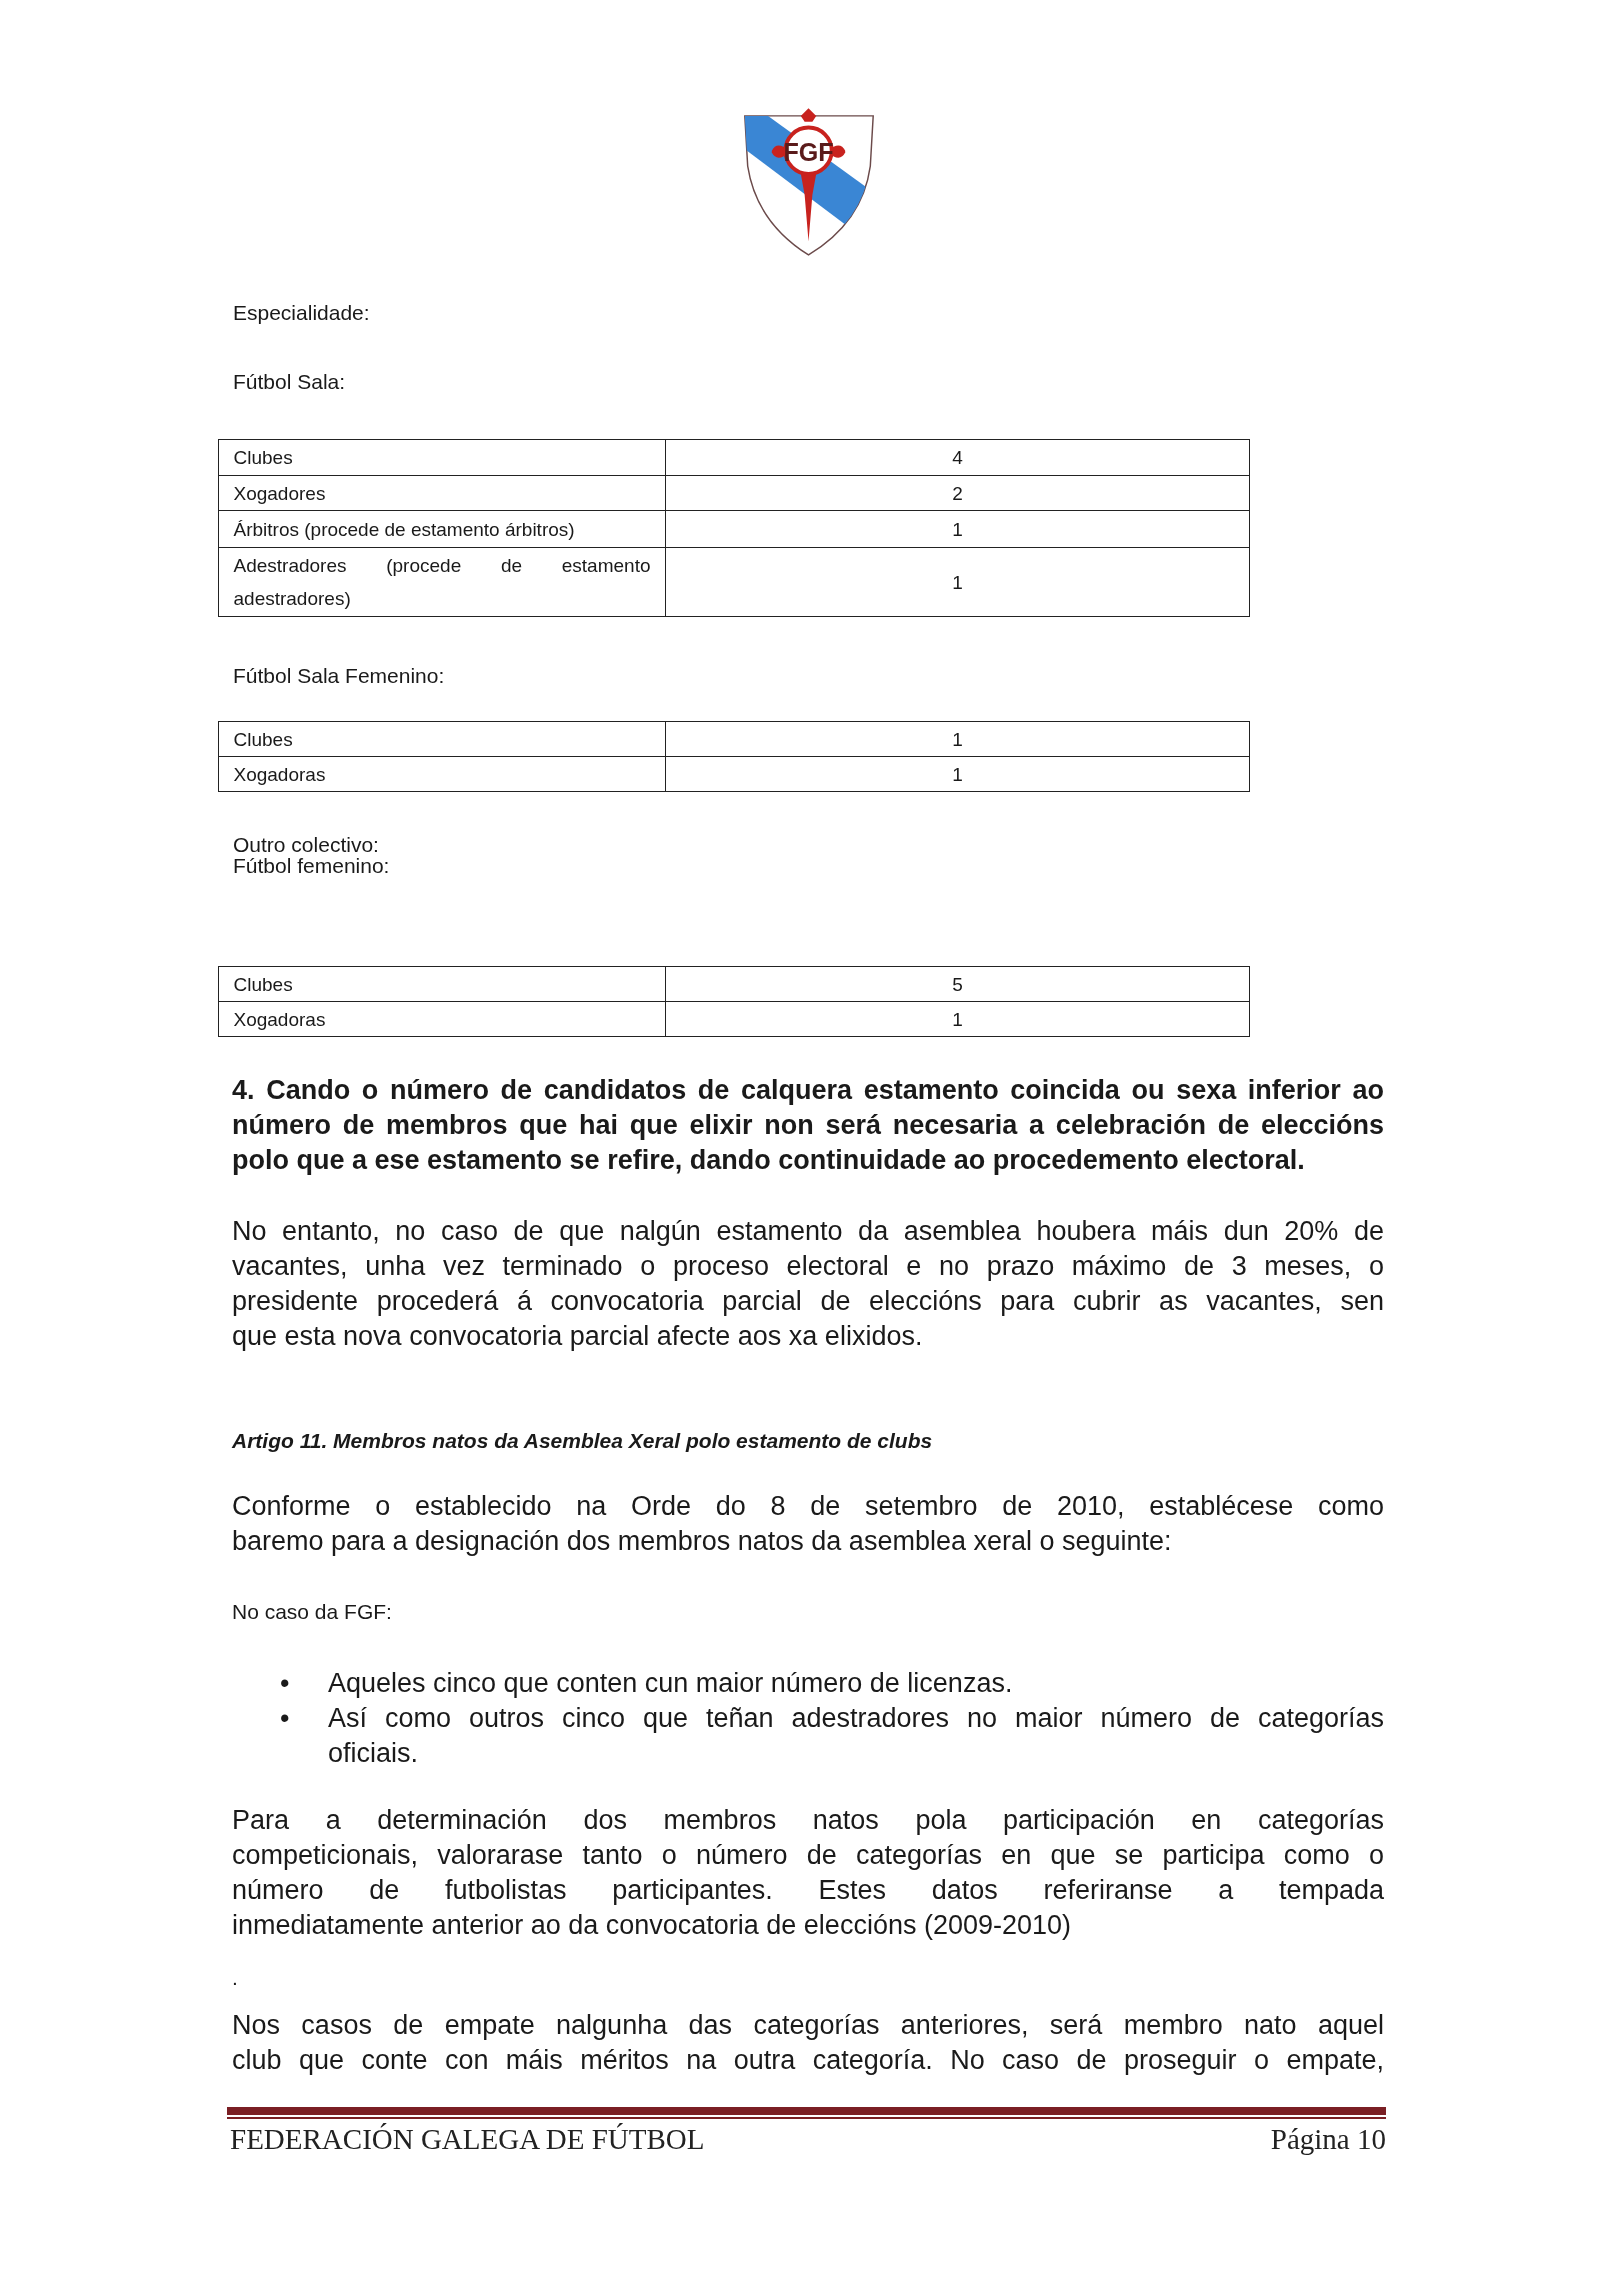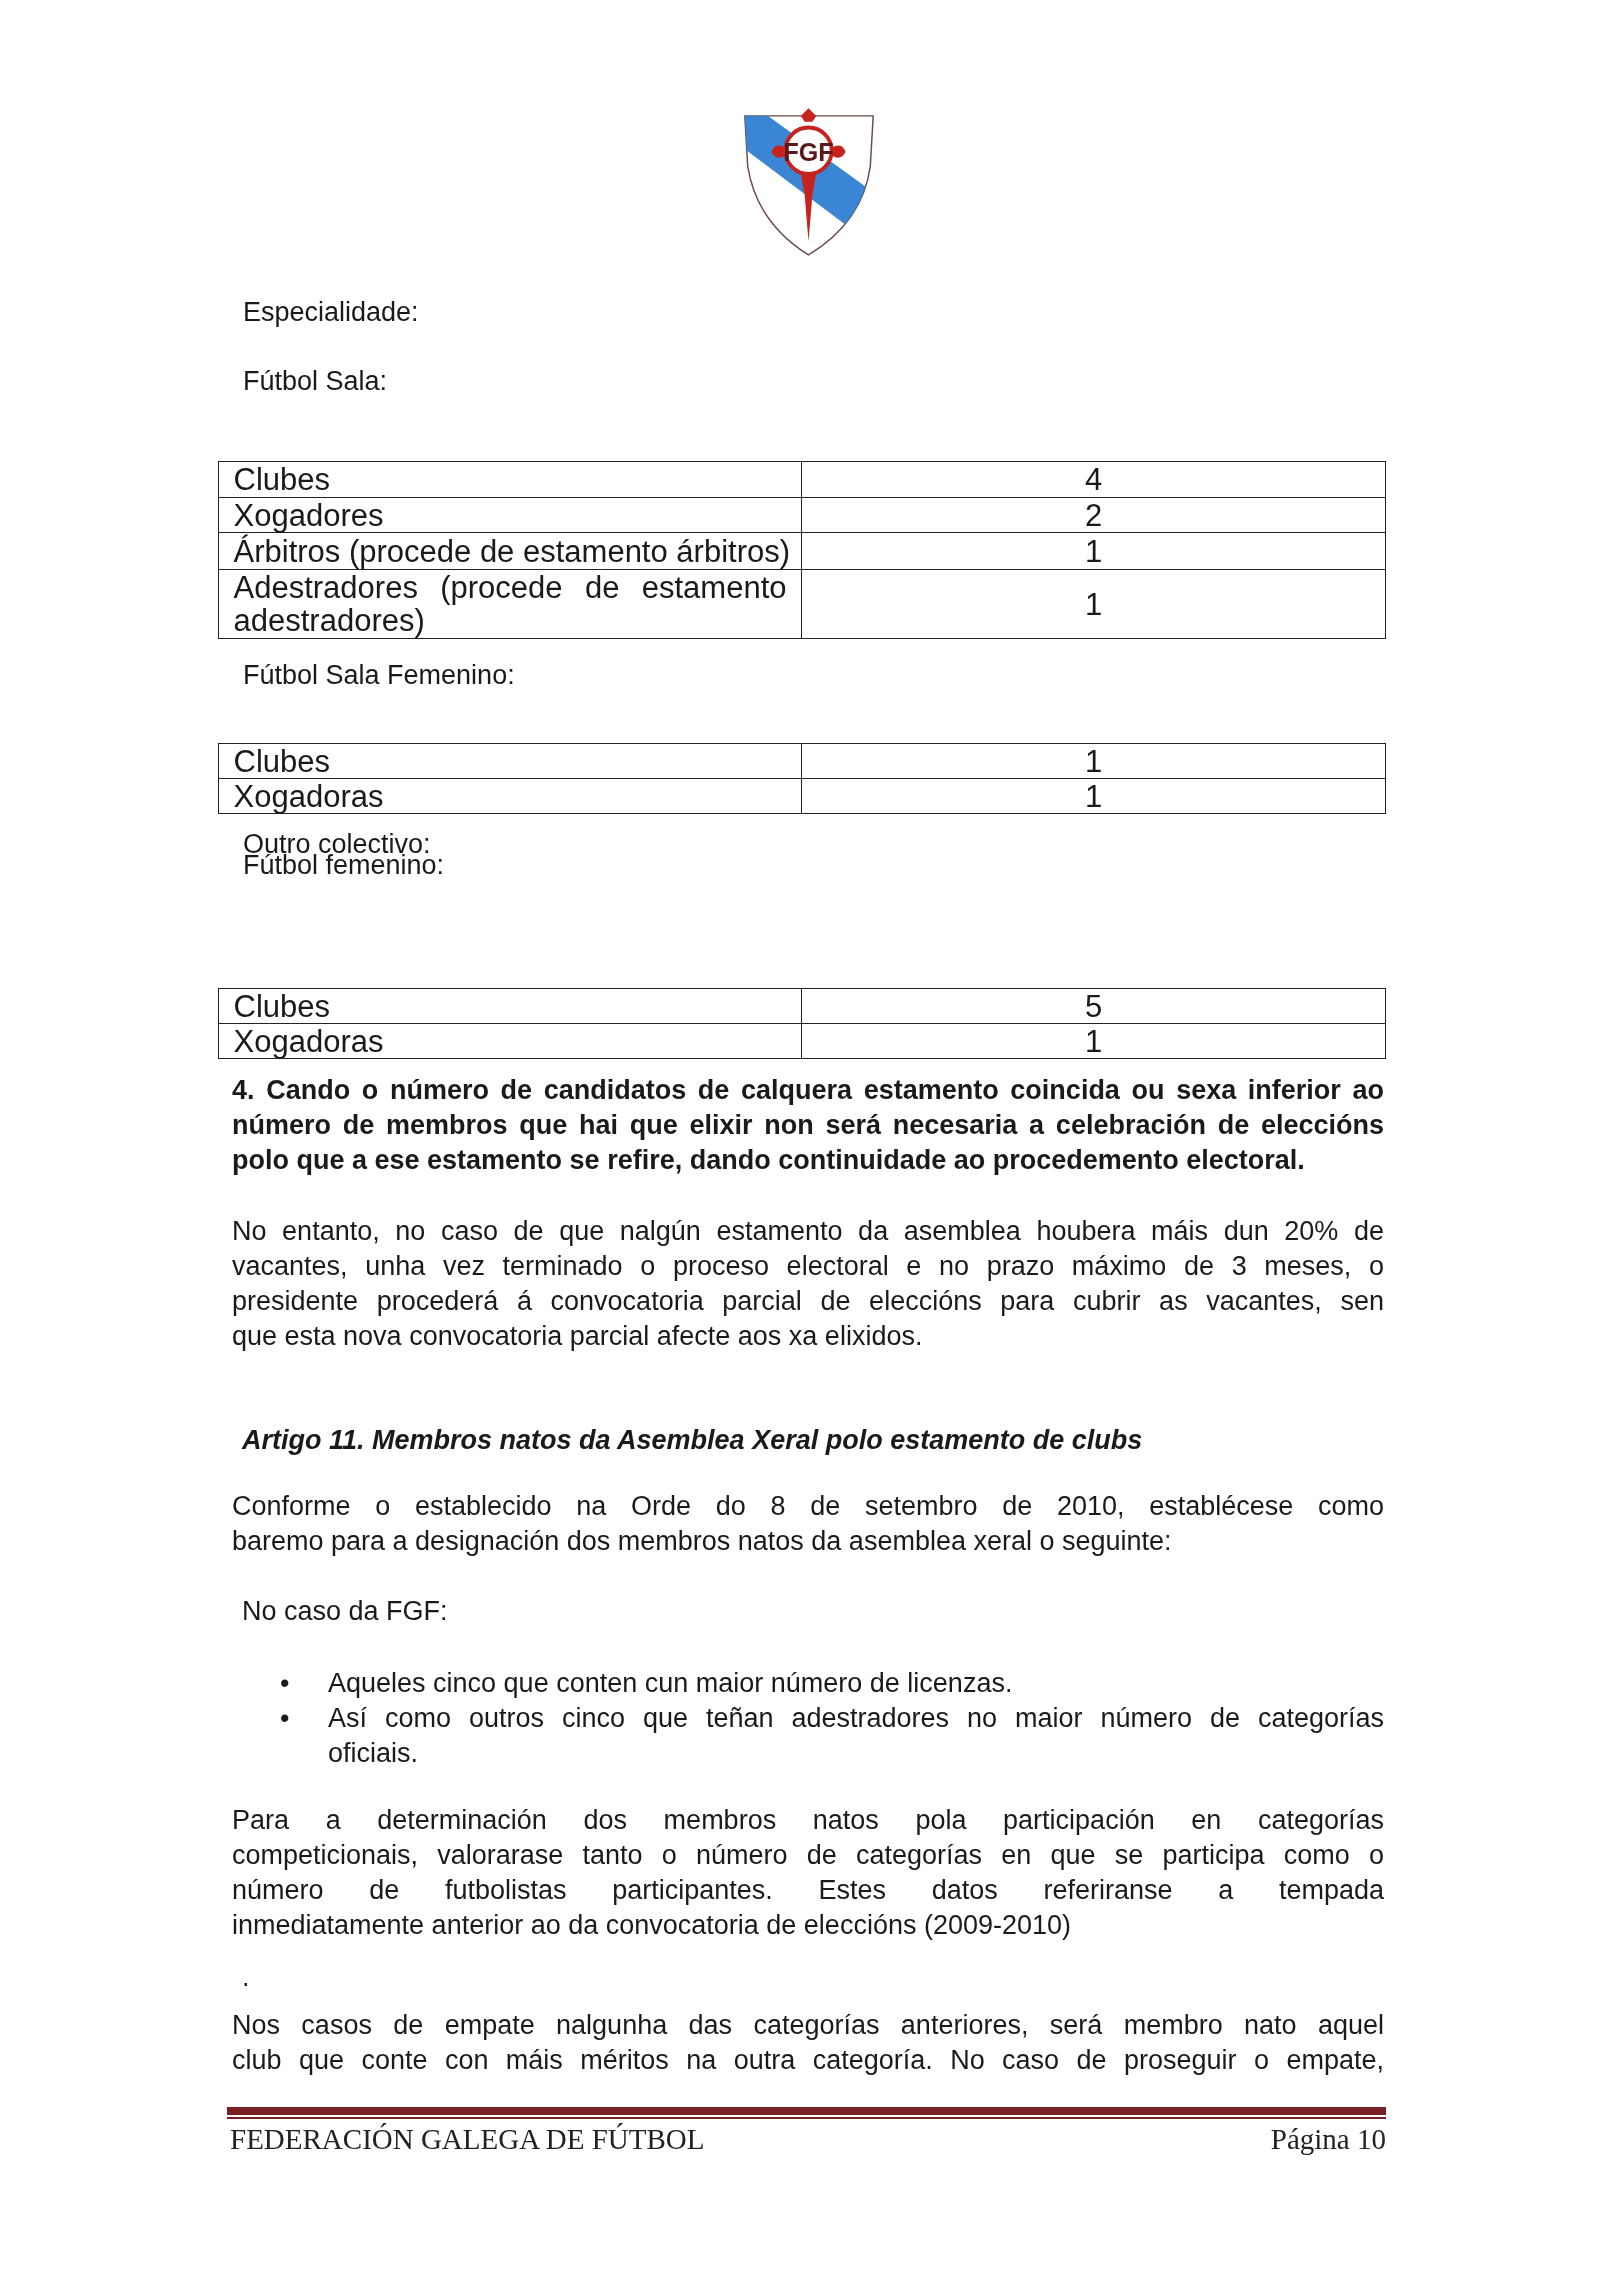--- a/index.html
+++ b/index.html
@@ -1,23 +1,23 @@
 <!DOCTYPE html>
 <html><head>
 <meta charset="utf-8">
 <style>
   html, body { margin:0; padding:0; background:#ffffff; }
   body { width:1606px; height:2285px; position:relative; overflow:hidden;
          font-family:"Liberation Sans", sans-serif; color:#1a1a1a; }
   .abs { position:absolute; }
-  .txt { font-size:27px; line-height:35px; white-space:nowrap;margin-left:10px; }
+  .txt { font-size:21px; line-height:35px; white-space:nowrap; }
   .para { position:absolute; left:232px; width:1152px; font-size:27px; line-height:35px; text-align:justify; }
   .para .ln { display:block; text-align:justify; text-align-last:justify; white-space:nowrap; }
   .para .ln.last { text-align-last:left; }
-  table.grid { position:absolute; left:218px; width:1168px; border-collapse:collapse; font-size:31px;margin-top:22px; }
+  table.grid { position:absolute; left:218px; width:1032px; border-collapse:collapse; font-size:19px; }
   table.grid td { border:1.9px solid #222; padding:0 0 0 14.5px; line-height:33px; vertical-align:middle; }
   table.grid td.val { text-align:center; padding:0; width:583px; }
   .heading { font-weight:bold;font-style:italic; }
   .bullet-list { position:absolute; left:232px; width:1152px; font-size:27px; line-height:35px; }
   .bullet-item { position:relative; padding-left:96px; }
   .bullet-dot { position:absolute; left:48px; top:0; }
   .footer-rule-thick { position:absolute; left:227px; top:2107px; width:1159px; height:7.7px; background:#7a1f24; }
   .footer-rule-thin { position:absolute; left:227px; top:2117px; width:1159px; height:1.9px; background:#7a1f24; }
   .footer-text { position:absolute; top:2122px; font-family:"Liberation Serif", serif; font-size:29px; line-height:35px; color:#222; }
   .logo { position:absolute; left:739px; top:108px; width:140px; height:150px; }

